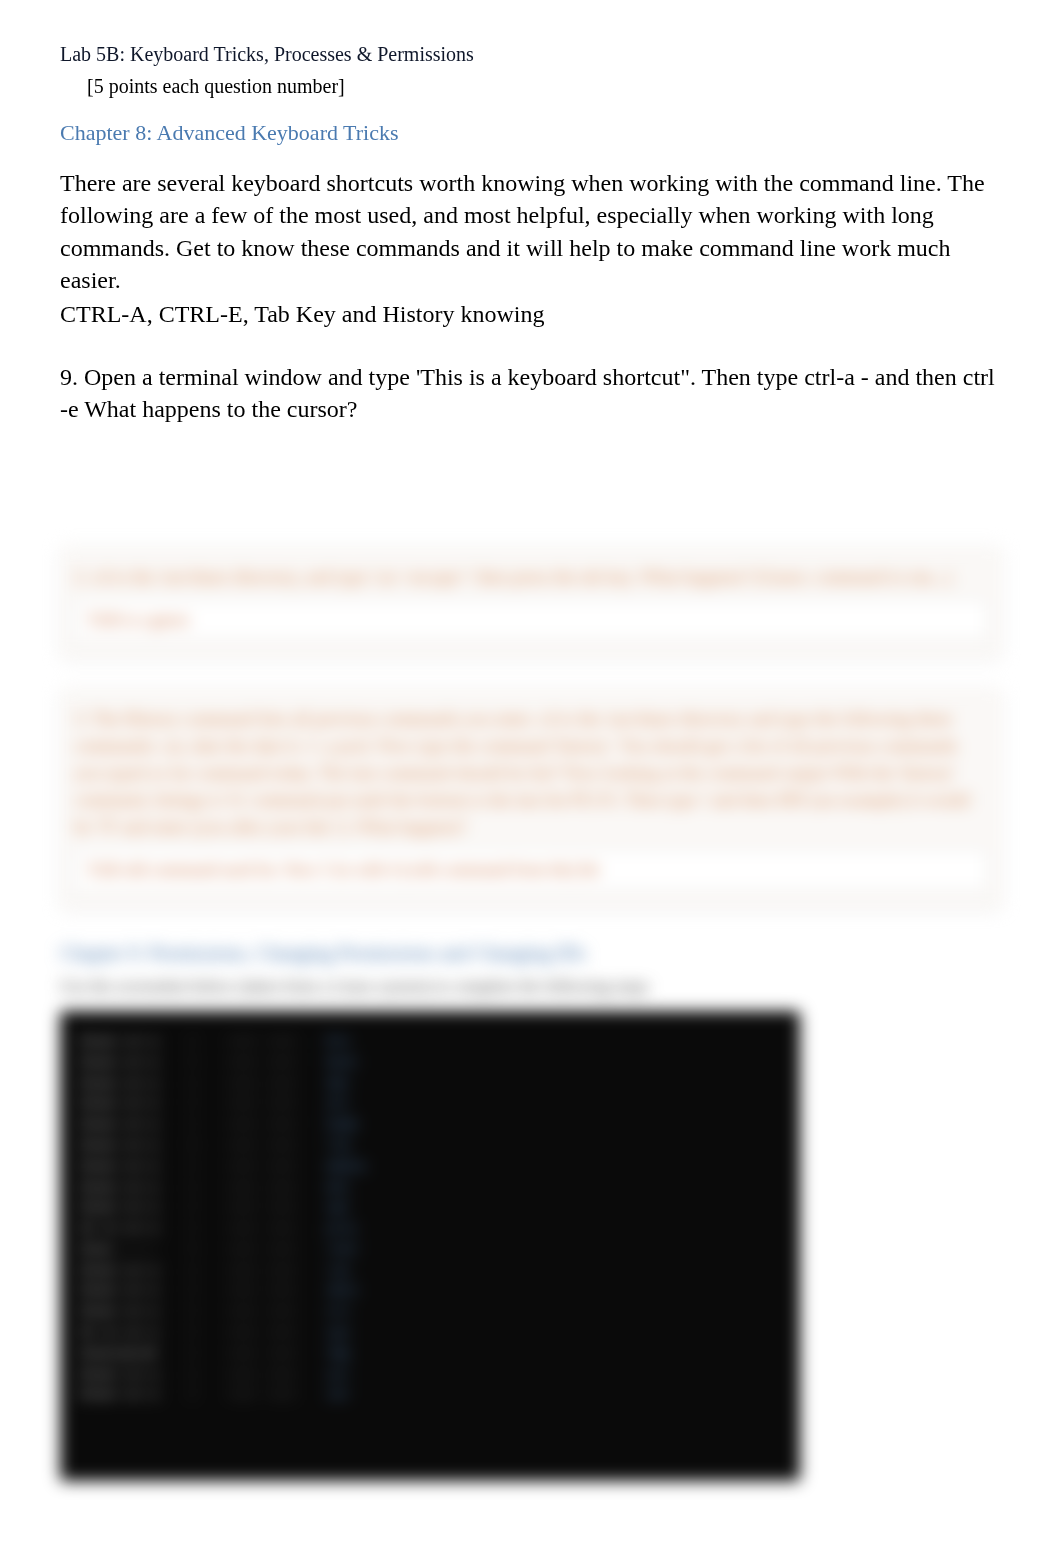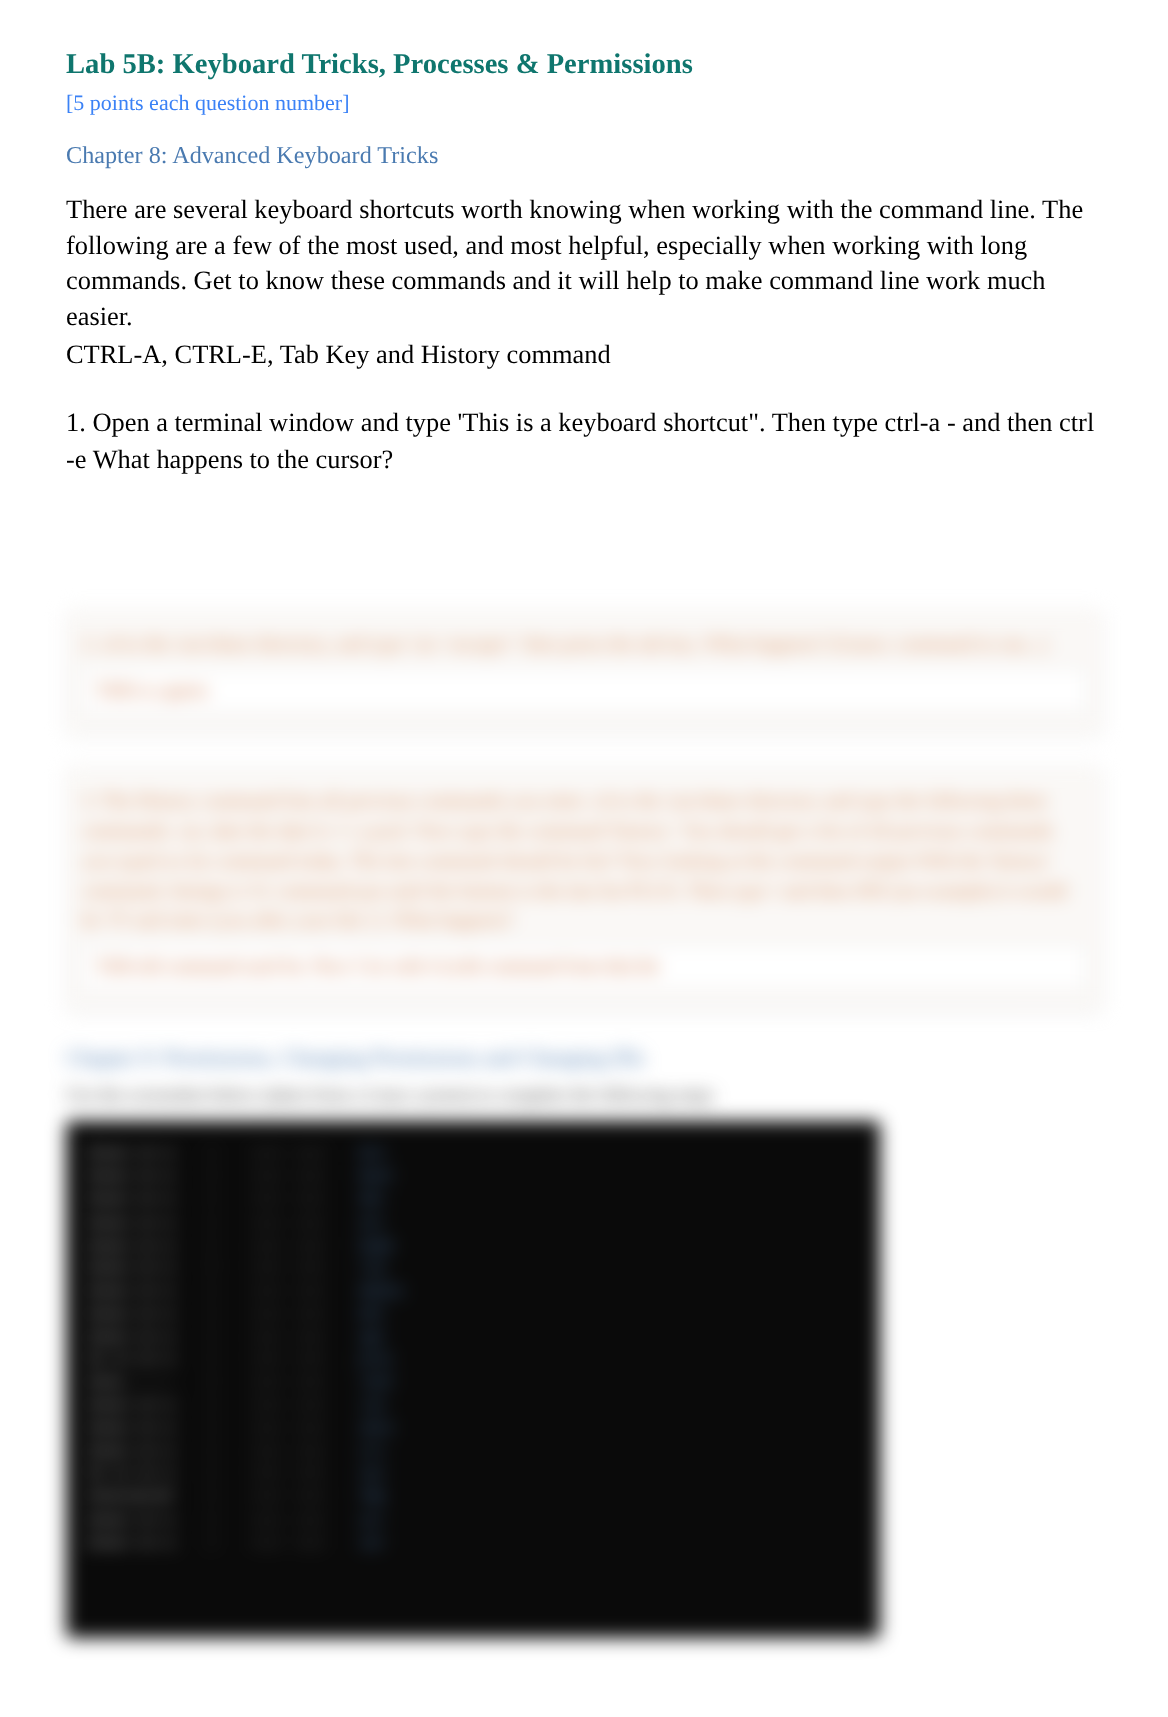--- a/index.html
+++ b/index.html
@@ -9,29 +9,30 @@
     }
     body {
       font-family: 'Times New Roman', Times, serif;
       background: #ffffff;
       width: 1062px;
       padding: 40px 60px;
       color: #000000;
       line-height: 1.4;
     }
     .title {
-      color: #0f766e;
-      font-size: 26px;
-      font-weight: bold;
+      color: #0f172a;
+      font-size: 20px;
+      font-weight: normal;
       margin-bottom: 4px;
     }
     .subtitle {
-      color: #3b82f6;
+      color: #000000;
       font-size: 20px;
       margin-bottom: 18px;
+      margin-left: 27px;
     }
     .chapter-heading {
       color: #4a7ab0;
       font-size: 22px;
       font-weight: normal;
       margin-bottom: 18px;
       font-family: Liberation Serif, serif;
     }
     .body-text {
       color: #000000;
@@ -104,23 +105,23 @@
   </style>
 </head>
 <body>
 
 <h1 class="title">Lab 5B: Keyboard Tricks, Processes &amp; Permissions</h1>
 <div class="subtitle">[5 points each question number]</div>
 
 <h2 class="chapter-heading">Chapter 8: Advanced Keyboard Tricks</h2>
 
 <p class="body-text">There are several keyboard shortcuts worth knowing when working with the command line.           The following are a few of the most used, and most helpful, especially when working with long commands.  Get to know these commands and it will help to make command line work much easier.</p>
-<p class="body-text spaced">CTRL-A, CTRL-E, Tab Key and History command</p>
-
-<p class="body-text top-space">1.  Open a terminal window and type 'This is a keyboard shortcut".         Then type ctrl-a - and then ctrl -e  What happens to the cursor?</p>
+<p class="body-text spaced">CTRL-A, CTRL-E, Tab Key and History knowing</p>
+
+<p class="body-text top-space">9.  Open a terminal window and type 'This is a keyboard shortcut".         Then type ctrl-a - and then ctrl -e  What happens to the cursor?</p>
 
 <div class="blurred-section">
 
   <div class="blurred-block">
     <div class="blurred-text">2.  cd to the /usr/share directory, and type 'cat &lt;escape&gt;' then press the tab key.           What happens? (Guess: command to run...)</div>
     <div class="blurred-answer-box">TAB is a guess</div>
   </div>
 
   <div class="blurred-block">
     <div class="blurred-text">3.  The History command lists all previous commands you enter.        cd to the /usr/share directory and type the following three commands: cat, date the date           ls -l -a  pwd.  Now type the command 'history'.       You should get a list of all previous commands you typed so far command today.          The last command should be list?    Now looking at the command output With the 'history' command, listings is 'ls' command put until the bottom is the last list PLUS.          Then type  ! and then HIS (an example) it would be         '!9' and enter (you after your hits !).       What happens?</div>

